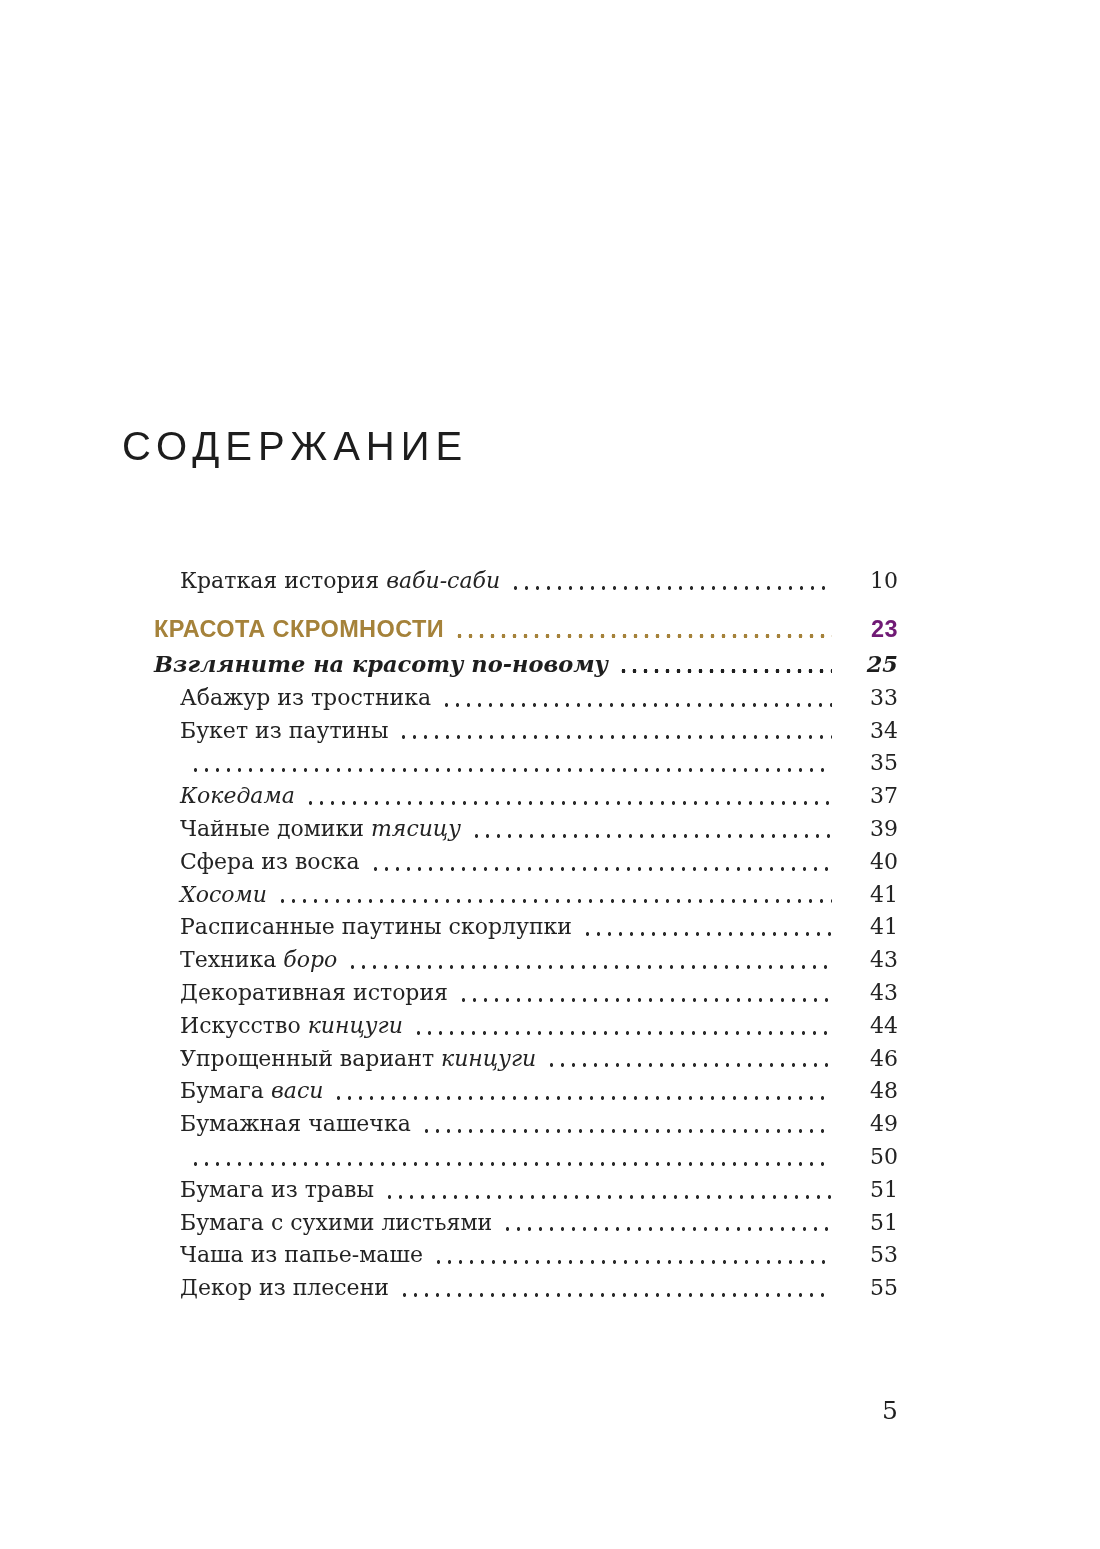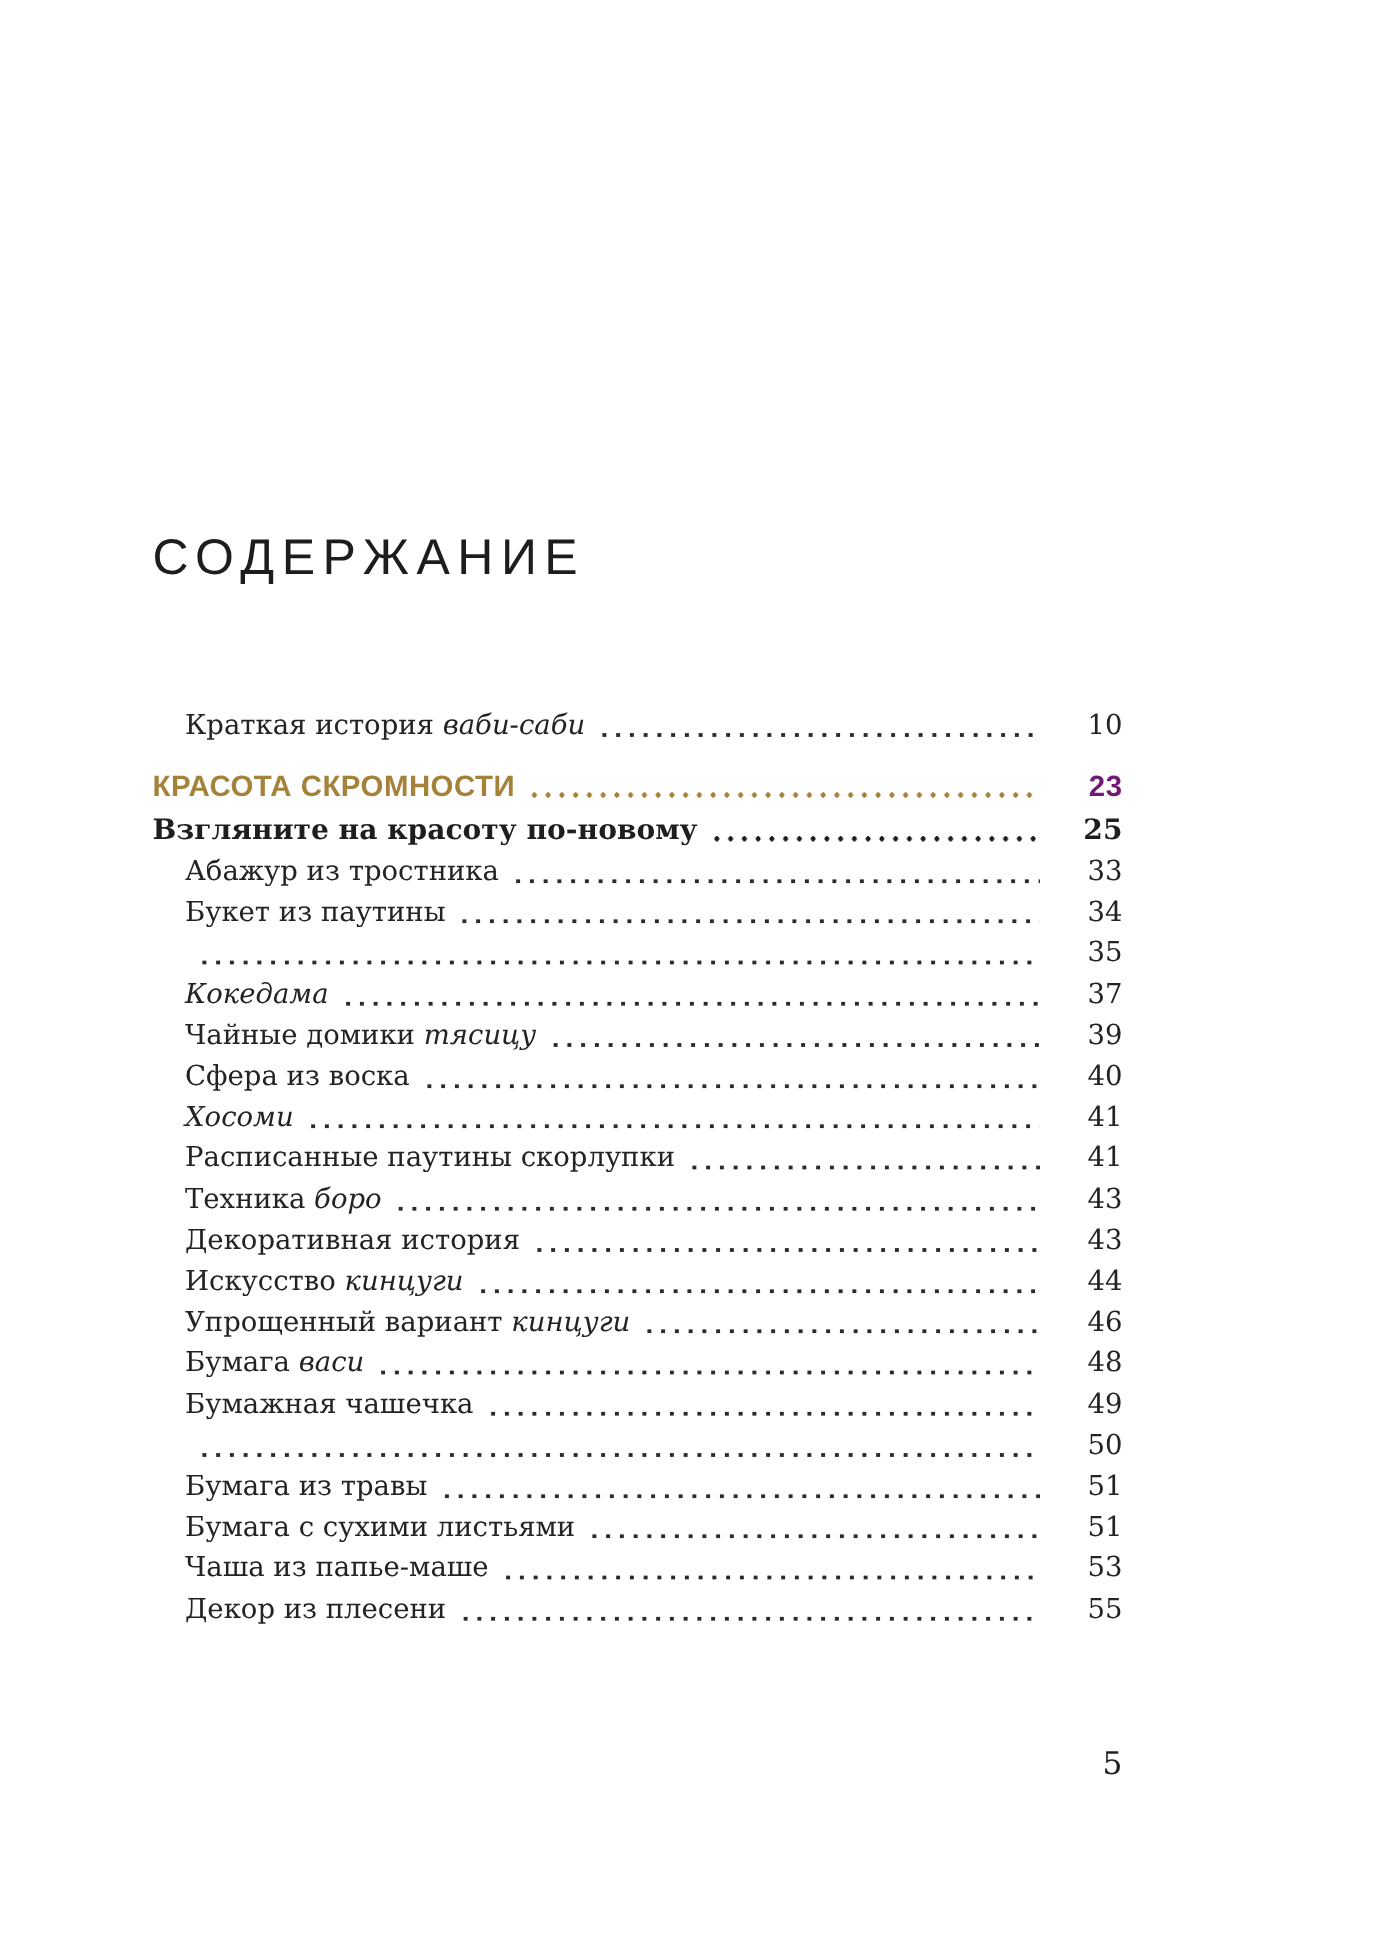--- a/index.html
+++ b/index.html
@@ -29,20 +29,21 @@
     top:565px;left:122px;width:776px;
   }
 
   .row{
     display:flex;
     align-items:flex-end;
     line-height:32.8px;
     font-size:22px;
     color:#232323;
     white-space:nowrap;
+    margin-left:32px;
   }
   .row .label{flex:0 0 auto;}
   .row .it{font-style:italic;}
 
   .leader{
     flex:1 1 auto;
     align-self:stretch;
     margin:0 8px 0 10px;
     background-image:radial-gradient(circle, #2a2a2a 1.7px, transparent 1.9px);
     background-size:11px 6px;
@@ -69,20 +70,21 @@
     background-image:radial-gradient(circle, #a5823a 1.9px, transparent 2.1px);
     background-position:left 0 bottom 8px;
   }
   .row.chapter .pagenum{font-family:"Liberation Sans", sans-serif;font-weight:700;color:#701a75;}
 
   .row.section{
     line-height:35px;
     font-weight:700;
     font-size:22.5px;
     color:#1e1e1e;
+    font-style:italic;
   }
   .row.section .leader{
     background-image:radial-gradient(circle, #1e1e1e 1.9px, transparent 2.1px);
     background-position:left 0 bottom 8px;
   }
 
   .folio{
     position:absolute;
     top:1396px;left:122px;width:776px;
     text-align:right;

